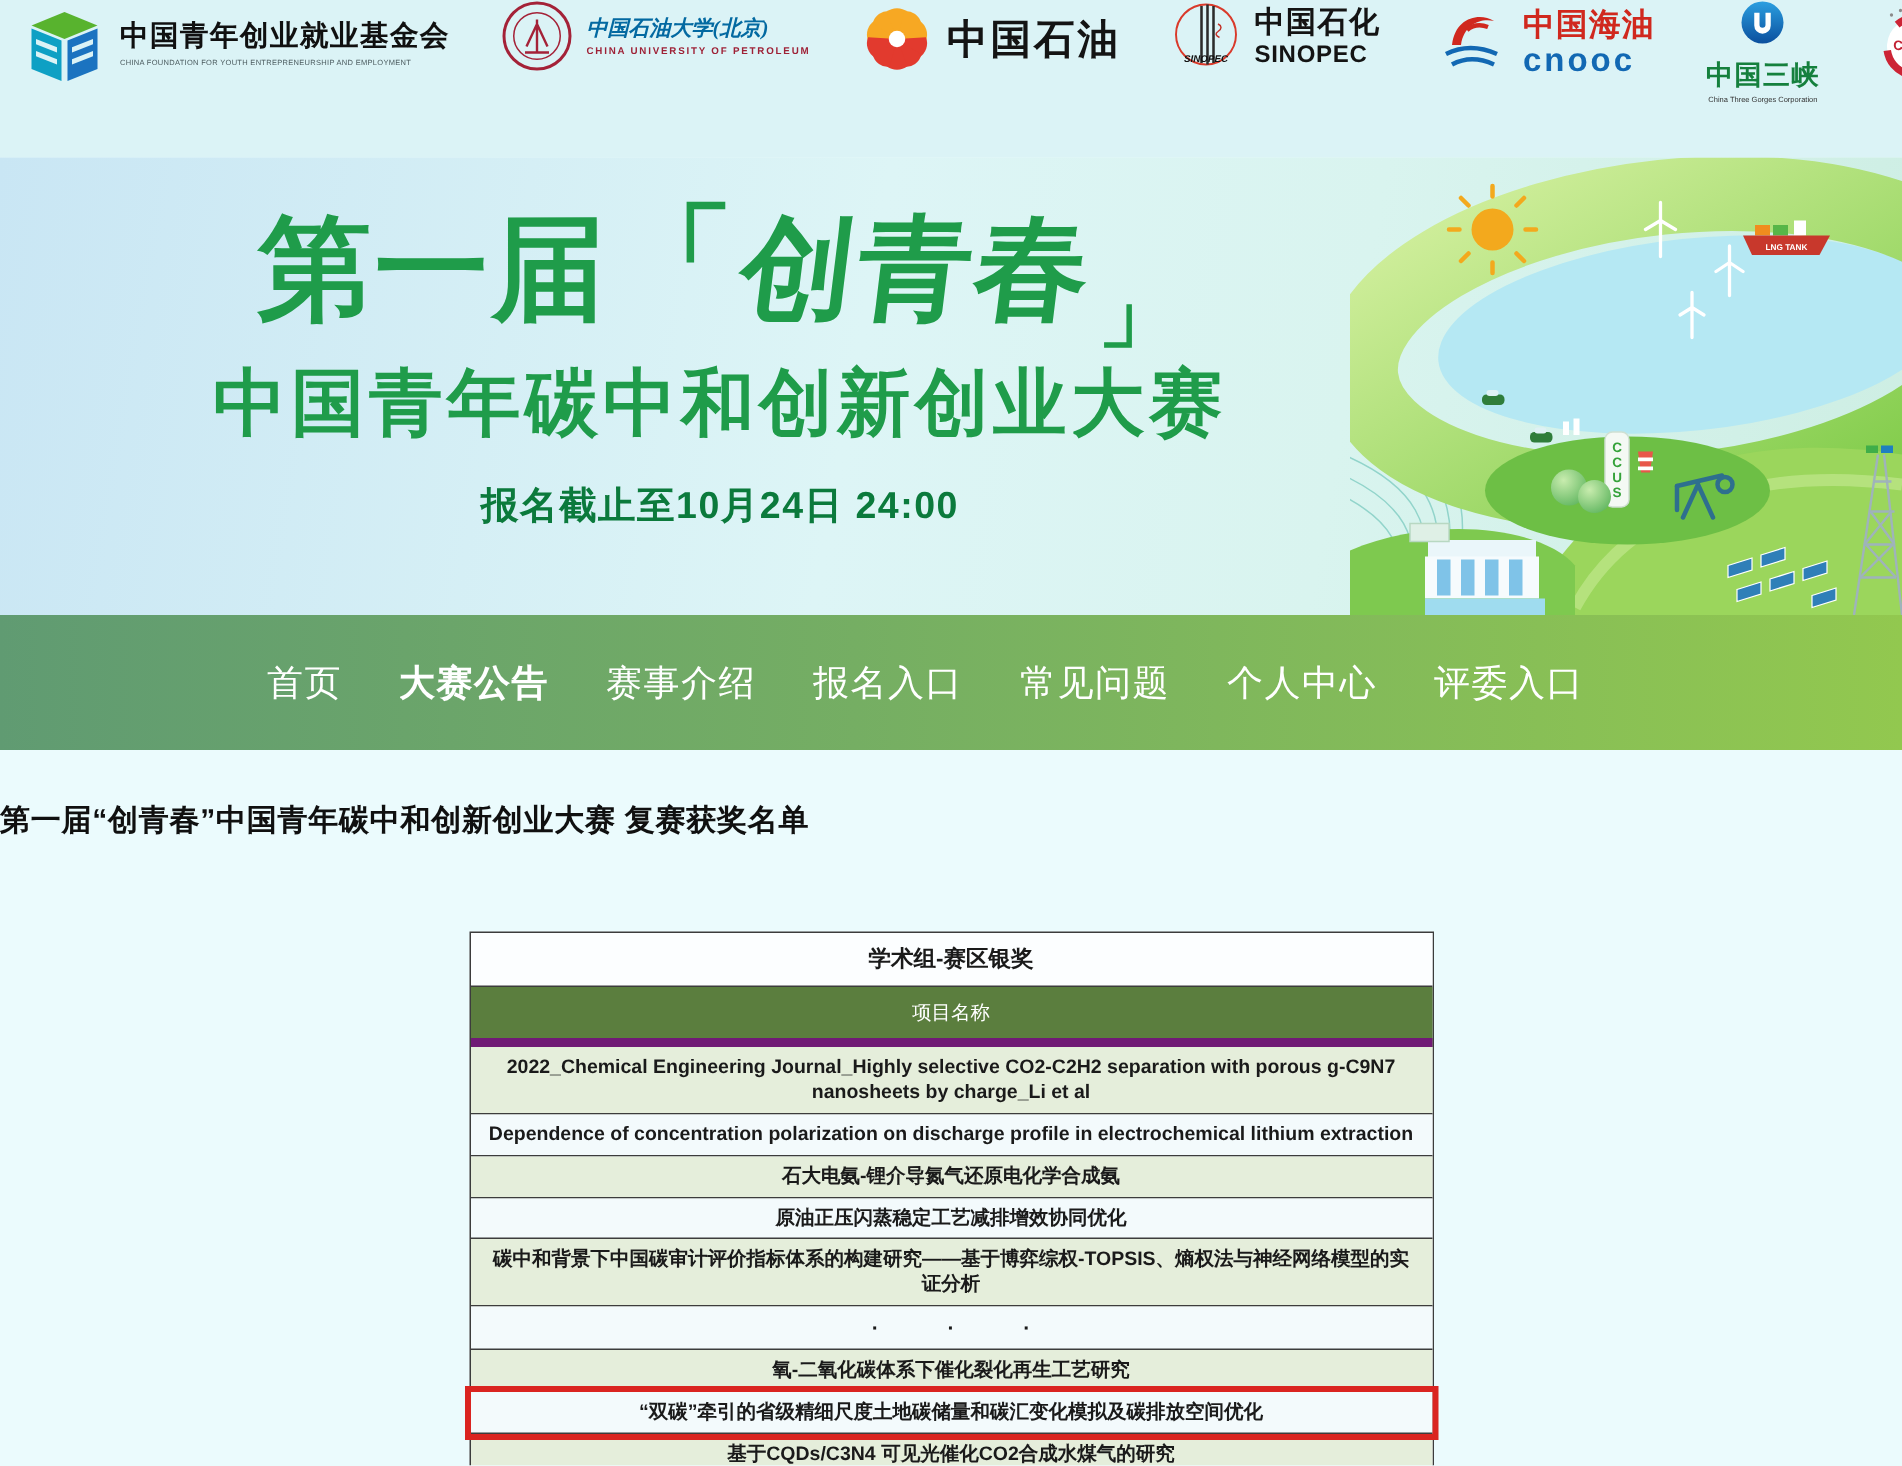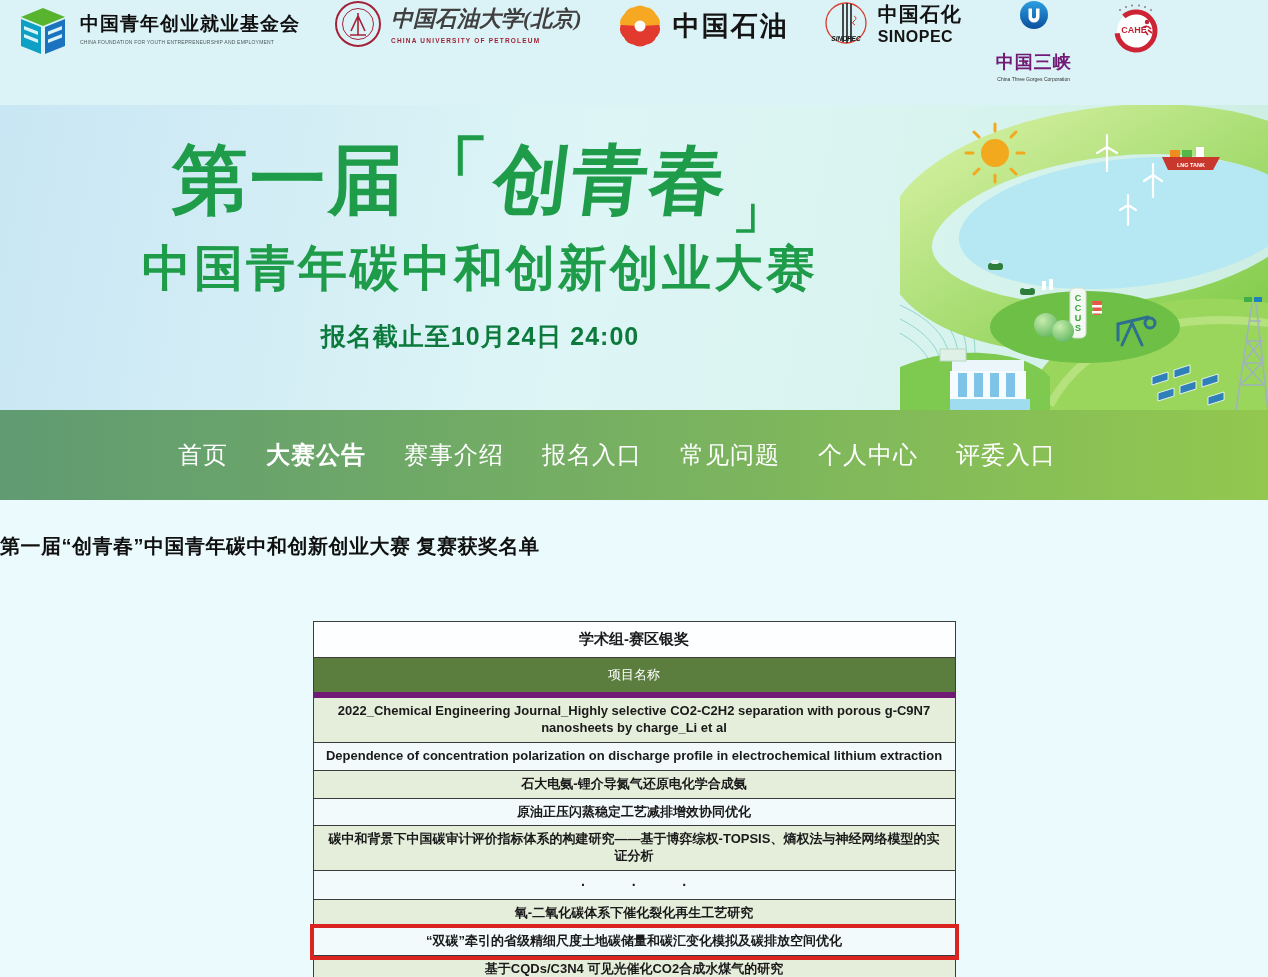--- a/index.html
+++ b/index.html
@@ -12,29 +12,29 @@
 
   
   .logo-strip {
     height:105px; background:#dbf3f6;
     display:flex; align-items:flex-start; gap:34px; padding:0 10px 0 15px;
   }
   .logo { display:flex; align-items:center; gap:9px; flex:none; }
   .txt-col { display:flex; flex-direction:column; justify-content:center; }
   .cyfee-title { font-size:19px; font-weight:bold; color:#101010; letter-spacing:1px; }
   .cyfee-sub   { font-size:5px; color:#4a5a5e; margin-top:2px; letter-spacing:.2px; }
-  .cup-title   { font-size:22px; font-weight:bold; font-style:italic; color:#404040; font-family:"Liberation Serif","DejaVu Serif",serif; }
+  .cup-title   { font-size:14px; font-weight:bold; font-style:italic; color:#0369a1; font-family:"Liberation Serif","DejaVu Serif",serif; }
   .cup-sub     { font-size:6.5px; font-weight:bold; color:#9e2136; letter-spacing:1.2px; margin-top:3px; }
   .pc-title    { font-size:27px; font-weight:900; color:#141414; letter-spacing:2px; }
   .snp-title   { font-size:20px; font-weight:900; color:#141414; letter-spacing:1px; }
   .snp-sub     { font-size:16px; font-weight:800; color:#141414; letter-spacing:.5px; }
   .cnooc-title { font-size:21px; font-weight:900; color:#d0281e; letter-spacing:1px; }
   .cnooc-sub   { font-size:22px; font-weight:900; color:#1268b3; letter-spacing:2px; line-height:.9; }
   .ctg { flex-direction:column; gap:2px; align-items:center; }
-  .ctg-title   { font-size:18px; font-weight:900; color:#701a75; letter-spacing:1px; margin-top:18px; }
+  .ctg-title   { font-size:18px; font-weight:900; color:#15803d; letter-spacing:1px; margin-top:6px; }
   .ctg-sub     { font-size:5px; color:#333; }
 
   
   .hero { position:relative; height:305px; background:linear-gradient(100deg,#c9e6f4 0%,#ddf5f6 45%,#d9f4ef 70%,#cdeee3 100%); overflow:hidden; }
   .hero-text { position:absolute; left:0; top:0; width:960px; text-align:center; padding-top:26px; z-index:2; }
   .hero-line1 { font-size:76px; font-weight:900; color:#1f9c4a; line-height:1.3; letter-spacing:2px; white-space:nowrap; }
   .hero-line1 .bracket-open  { position:relative; top:-0.10em; margin:0 2px 0 8px; }
   .hero-line1 .brand { display:inline-block; transform:skewX(-7deg); }
   .hero-line1 .bracket-close { position:relative; top:0.38em; font-size:.72em; margin-left:4px; }
   .hero-line2 { font-size:49px; font-weight:900; color:#1f9c4a; letter-spacing:3px; margin-top:6px; white-space:nowrap; }
@@ -122,20 +122,32 @@
         <path d="M20 4 V42 M24 3 V43 M28 4 V42" stroke="#2b2b2b" stroke-width="1.7" fill="none"></path>
         <path d="M31 16 q4 2 0 5 q-3 2 1 4" stroke="#c2332a" stroke-width="1" fill="none"></path>
         <text x="23" y="41" font-size="6.5" font-weight="bold" font-style="italic" fill="#111" text-anchor="middle">SINOPEC</text>
       </svg>
       <div class="txt-col">
         <div class="snp-title">中国石化</div>
         <div class="snp-sub">SINOPEC</div>
       </div>
     </div>
 
+    <div class="logo">
+      <svg width="52" height="52" viewBox="0 0 52 52">
+        <path d="M14 30 C16 12 32 8 42 14 C33 12 22 16 20 30 Z" fill="#d0281e"></path>
+        <path d="M24 20 q6 -5 14 -2" stroke="#d0281e" stroke-width="3" fill="none"></path>
+        <path d="M10 36 Q 26 28 44 36" stroke="#1268b3" stroke-width="3" fill="none"></path>
+        <path d="M14 43 Q 27 36 42 43" stroke="#1268b3" stroke-width="3" fill="none"></path>
+      </svg>
+      <div class="txt-col">
+        <div class="cnooc-title">中国海油</div>
+        <div class="cnooc-sub">cnooc</div>
+      </div>
+    </div>
 
     <div class="logo ctg">
       <svg width="30" height="30" viewBox="0 0 30 30">
         <defs>
           <linearGradient id="ctgBlue" x1="0" y1="0" x2="0" y2="1">
             <stop offset="0" stop-color="#2b9fe0"></stop>
               <stop offset="1" stop-color="#0b4f9e"></stop>
           </linearGradient>
         </defs>
         <circle cx="15" cy="15" r="14" fill="url(#ctgBlue)"></circle>

